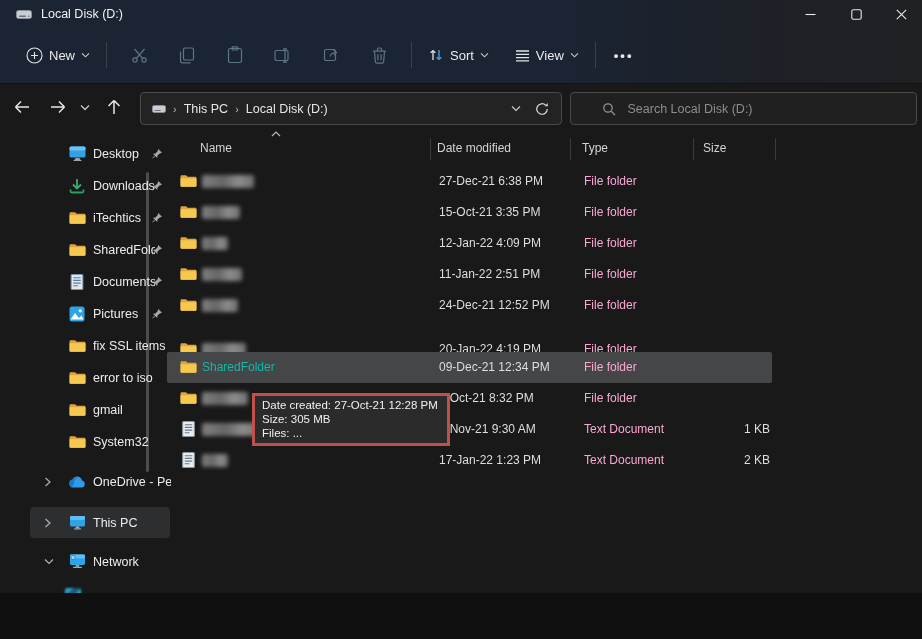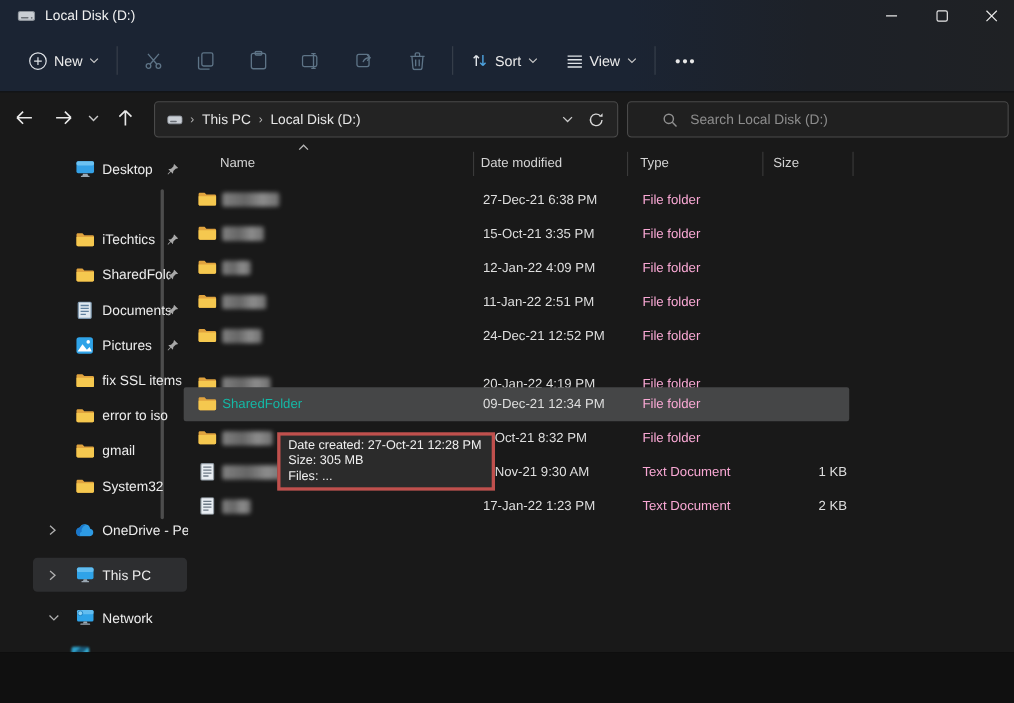--- a/index.html
+++ b/index.html
@@ -277,20 +277,34 @@
           </svg>
       </span>
       <span class="lbl">Desktop</span>
       <span class="pin">
         <svg width="10" height="10" viewBox="0 0 10 10">
             <path d="M6.2 0 10 3.8 7.7 4.4 5.6 6.5 5.2 9 3.3 7.1 0.8 9.6 0.3 9.1 2.8 6.6 1 4.8 3.5 4.4 5.6 2.3z" fill="#a8a8a8"></path>
           </svg>
       </span>
     </div>
 
+    <div class="sitem" style="top:40px">
+      <span class="icn">
+        <svg width="16" height="16" viewBox="0 0 16 16" fill="none" stroke="#35b06a" stroke-width="1.8">
+            <path d="M8 1v8.5M4 6.5 8 10.5 12 6.5"></path>
+            <path d="M1.5 11.5v1.8a1.2 1.2 0 0 0 1.2 1.2h10.6a1.2 1.2 0 0 0 1.2-1.2v-1.8" stroke="#2d9c5e"></path>
+          </svg>
+      </span>
+      <span class="lbl">Downloads</span>
+      <span class="pin">
+        <svg width="10" height="10" viewBox="0 0 10 10">
+            <path d="M6.2 0 10 3.8 7.7 4.4 5.6 6.5 5.2 9 3.3 7.1 0.8 9.6 0.3 9.1 2.8 6.6 1 4.8 3.5 4.4 5.6 2.3z" fill="#a8a8a8"></path>
+          </svg>
+      </span>
+    </div>
 
     <div class="sitem" style="top:72px">
       <span class="icn">
         <svg width="17" height="14" viewBox="0 0 16 13">
             <path d="M.5 2.2C.5 1.5 1 1 1.7 1h3.9l1.6 1.6h7.1c.7 0 1.2.5 1.2 1.2v7c0 .7-.5 1.2-1.2 1.2H1.7c-.7 0-1.2-.5-1.2-1.2z" fill="#e0a33e"></path>
             <path d="M.5 4h15v6.8c0 .7-.5 1.2-1.2 1.2H1.7C1 12 .5 11.5.5 10.8z" fill="#f5c84f"></path>
           </svg>
       </span>
       <span class="lbl">iTechtics</span>
       <span class="pin">

